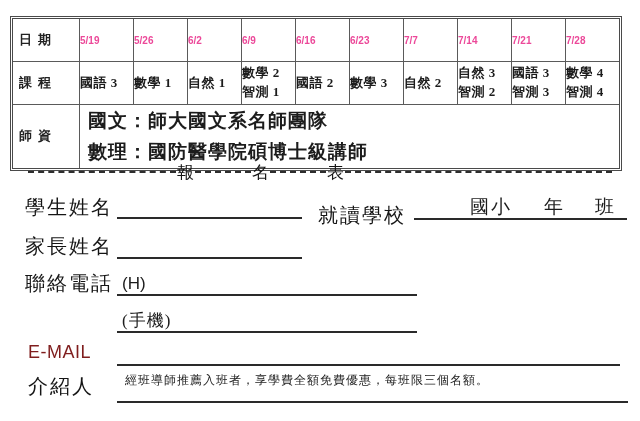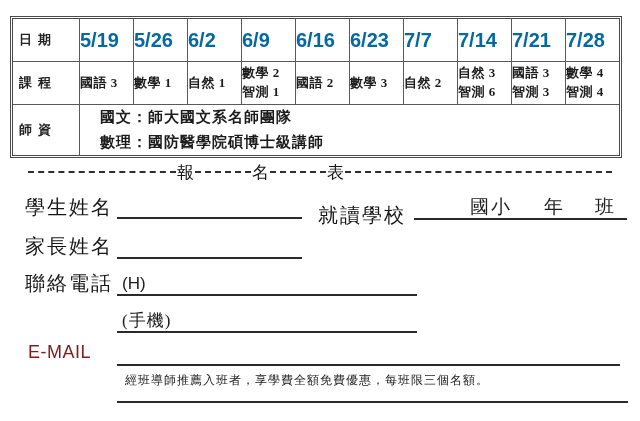--- a/index.html
+++ b/index.html
@@ -33,26 +33,26 @@
   table.schedule td:first-child, table.schedule th:first-child { border-left:none; }
   .row-date  { height:42px; }
   .row-course{ height:43px; }
   .row-teach { height:43px; }
   .head-cell {
     font-size:13px; letter-spacing:6px; text-indent:6px;
     color:#222;
   }
   .date-cell {
     font-family:"Liberation Sans","DejaVu Sans",sans-serif;
-    font-size:20px; color:#0369a1;
+    font-size:10px; color:#ec4899;
   }
   .course-cell { font-size:13px; line-height:1.45; letter-spacing:0.5px; }
   .teacher-cell {
-    text-align:left; padding-left:20px;
-    font-size:15px; line-height:1.65; letter-spacing:1px;
+    text-align:left; padding-left:8px;
+    font-size:19px; line-height:1.65; letter-spacing:1px;
   }
 
   
   .form-title {
     position:absolute; left:28px; top:162px; width:584px; height:20px;
     display:flex; align-items:center;
   }
   .dash-seg { border-top:2px dashed #2e2e2e; height:0; }
   .dash-left { width:148px; }
   .dash-mid  { width:56px; }
@@ -143,21 +143,21 @@
             <div>國語 2</div>
           </td>
       <td class="course-cell">
             <div>數學 3</div>
           </td>
       <td class="course-cell">
             <div>自然 2</div>
           </td>
       <td class="course-cell">
             <div>自然 3</div>
-            <div>智測 6</div>
+            <div>智測 2</div>
           </td>
       <td class="course-cell">
             <div>國語 3</div>
             <div>智測 3</div>
           </td>
       <td class="course-cell">
             <div>數學 4</div>
             <div>智測 4</div>
           </td>
     </tr>
@@ -197,17 +197,18 @@
   <div class="blank" style="left:117px; top:270px; width:300px; height:26px;">
     <span class="prefix-latin">(H)</span>
   </div>
   <div class="blank" style="left:117px; top:307px; width:300px; height:26px;">
     <span class="prefix-cjk">(手機)</span>
   </div>
 
   <div class="flabel-latin" style="left:28px; top:342px;">E-MAIL</div>
   <div class="blank" style="left:117px; top:341px; width:503px; height:25px;"></div>
 
+  <div class="flabel" style="left:28px; top:373px;">介紹人</div>
   <div class="blank" style="left:117px; top:377px; width:511px; height:26px;">
     <span class="note-text">經班導師推薦入班者，享學費全額免費優惠，每班限三個名額。</span>
   </div>
 
 </div>
 
 </body></html>

